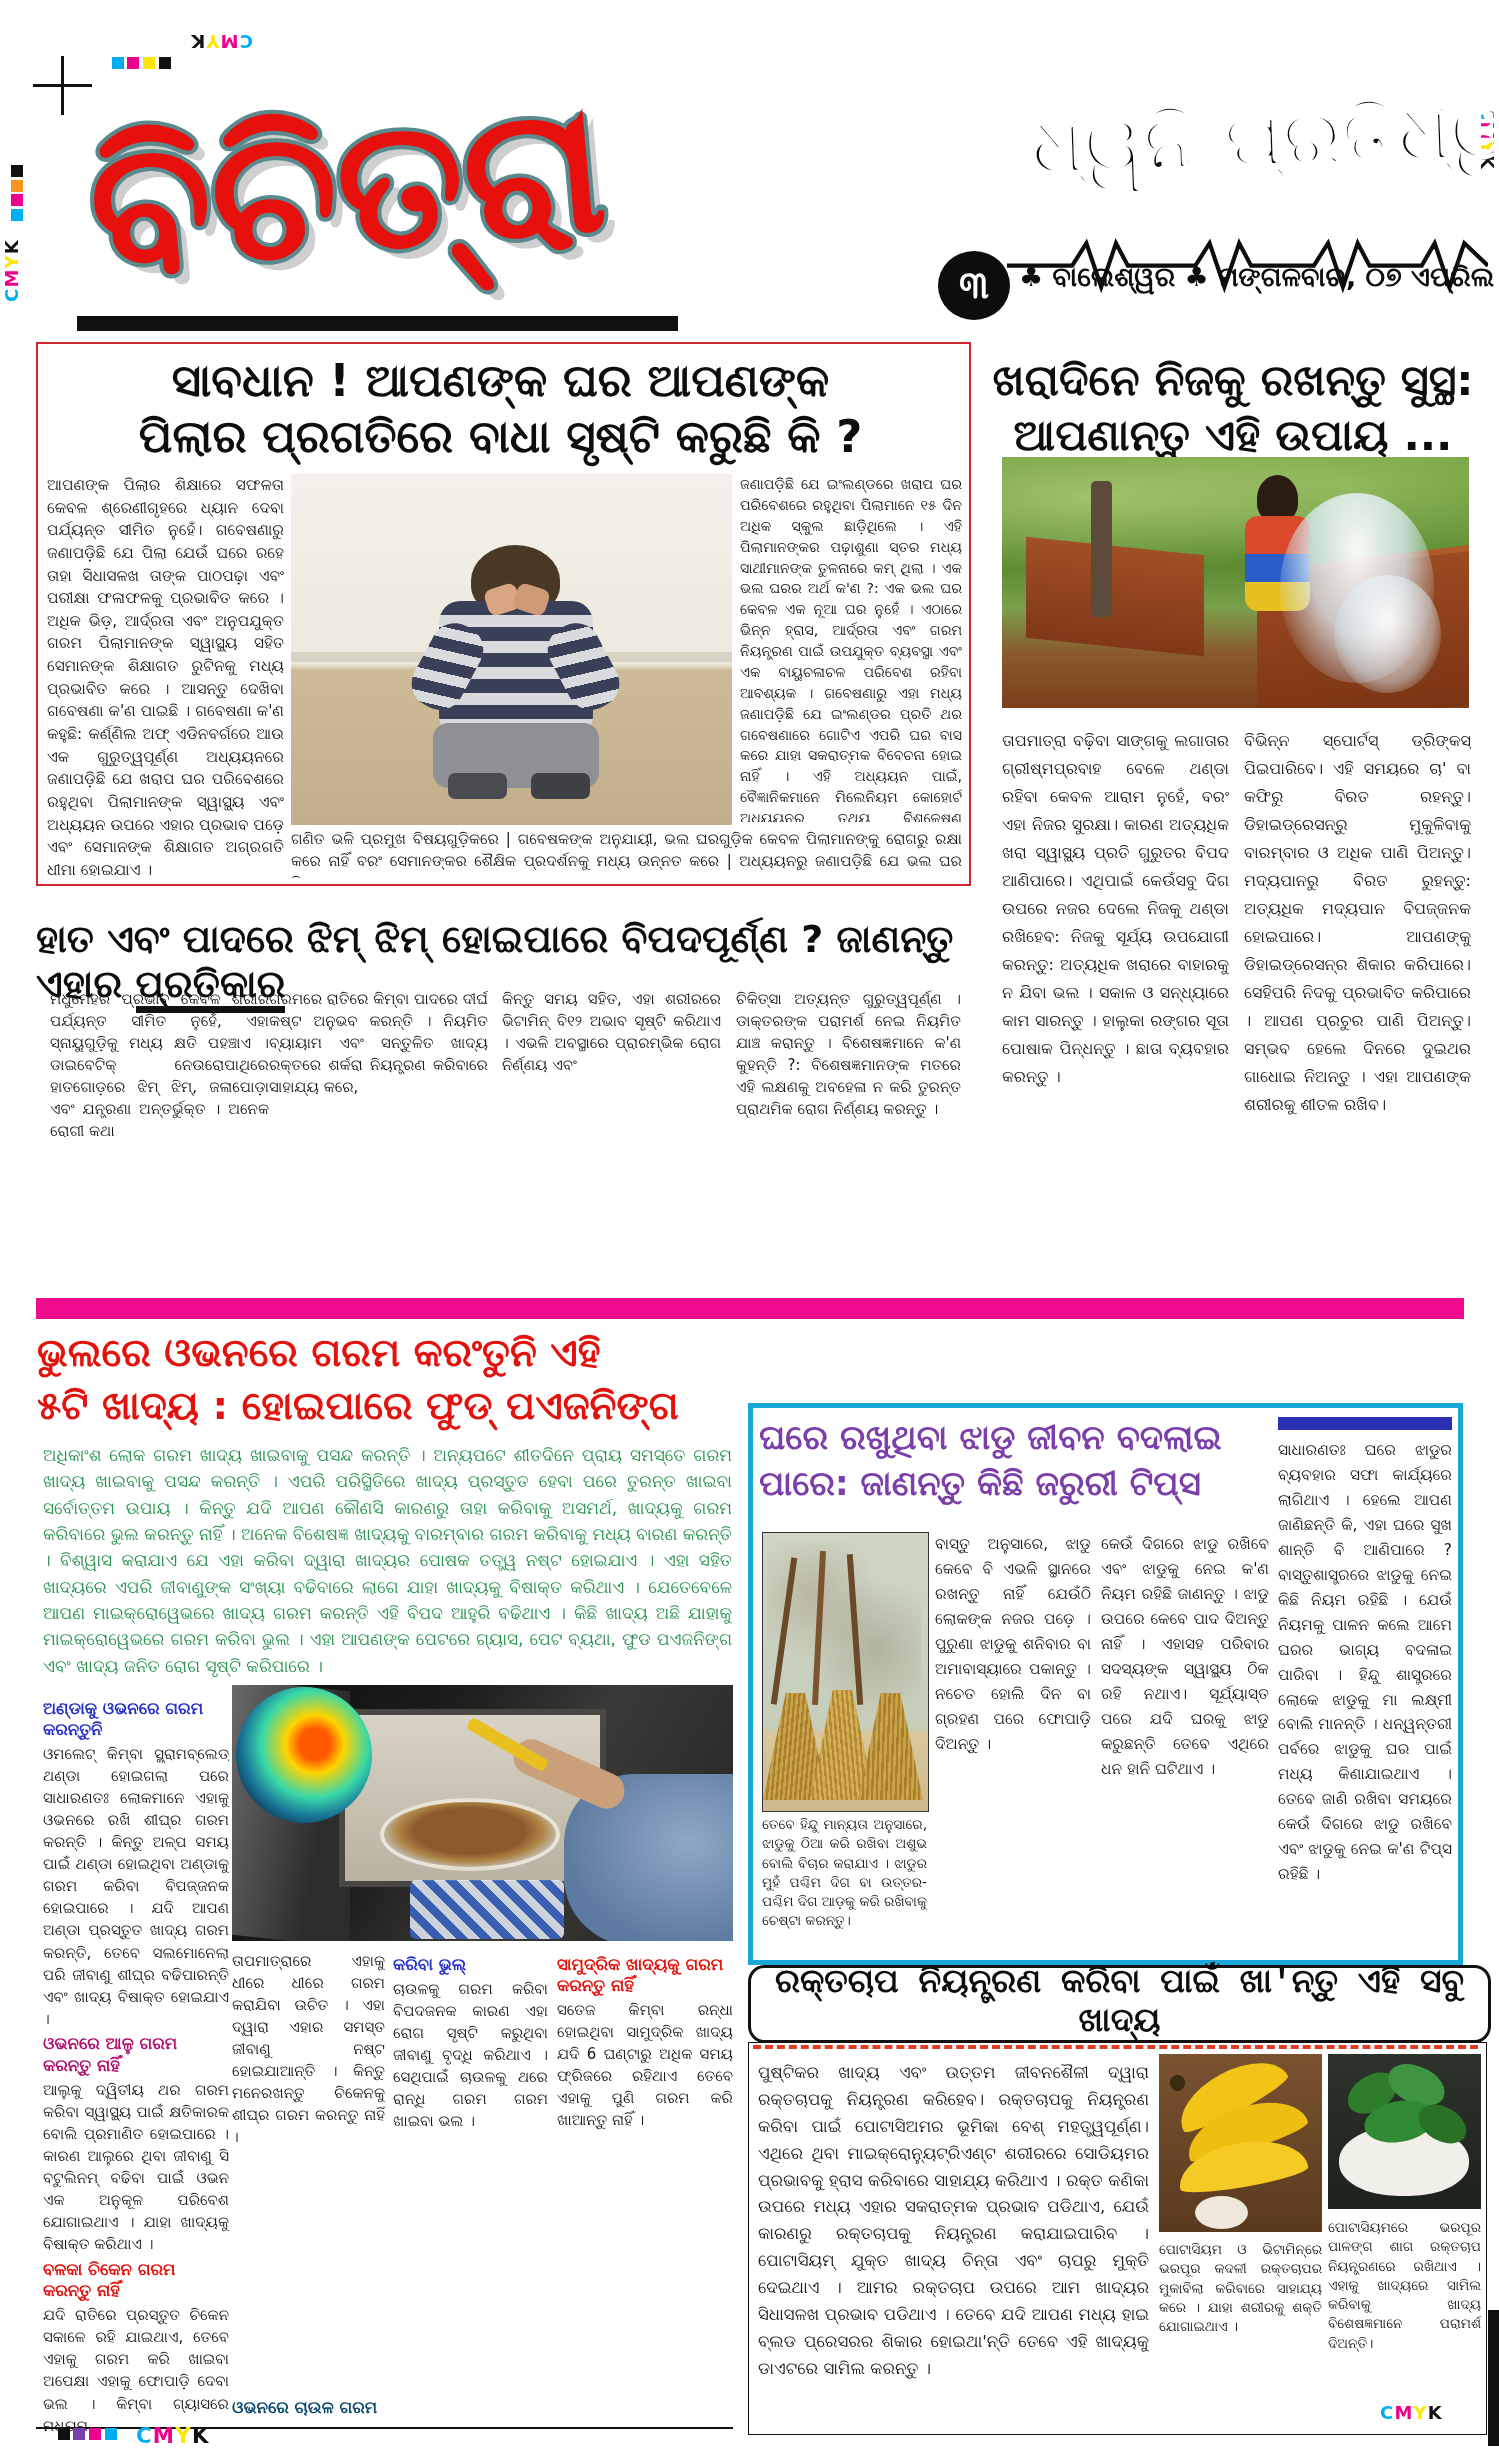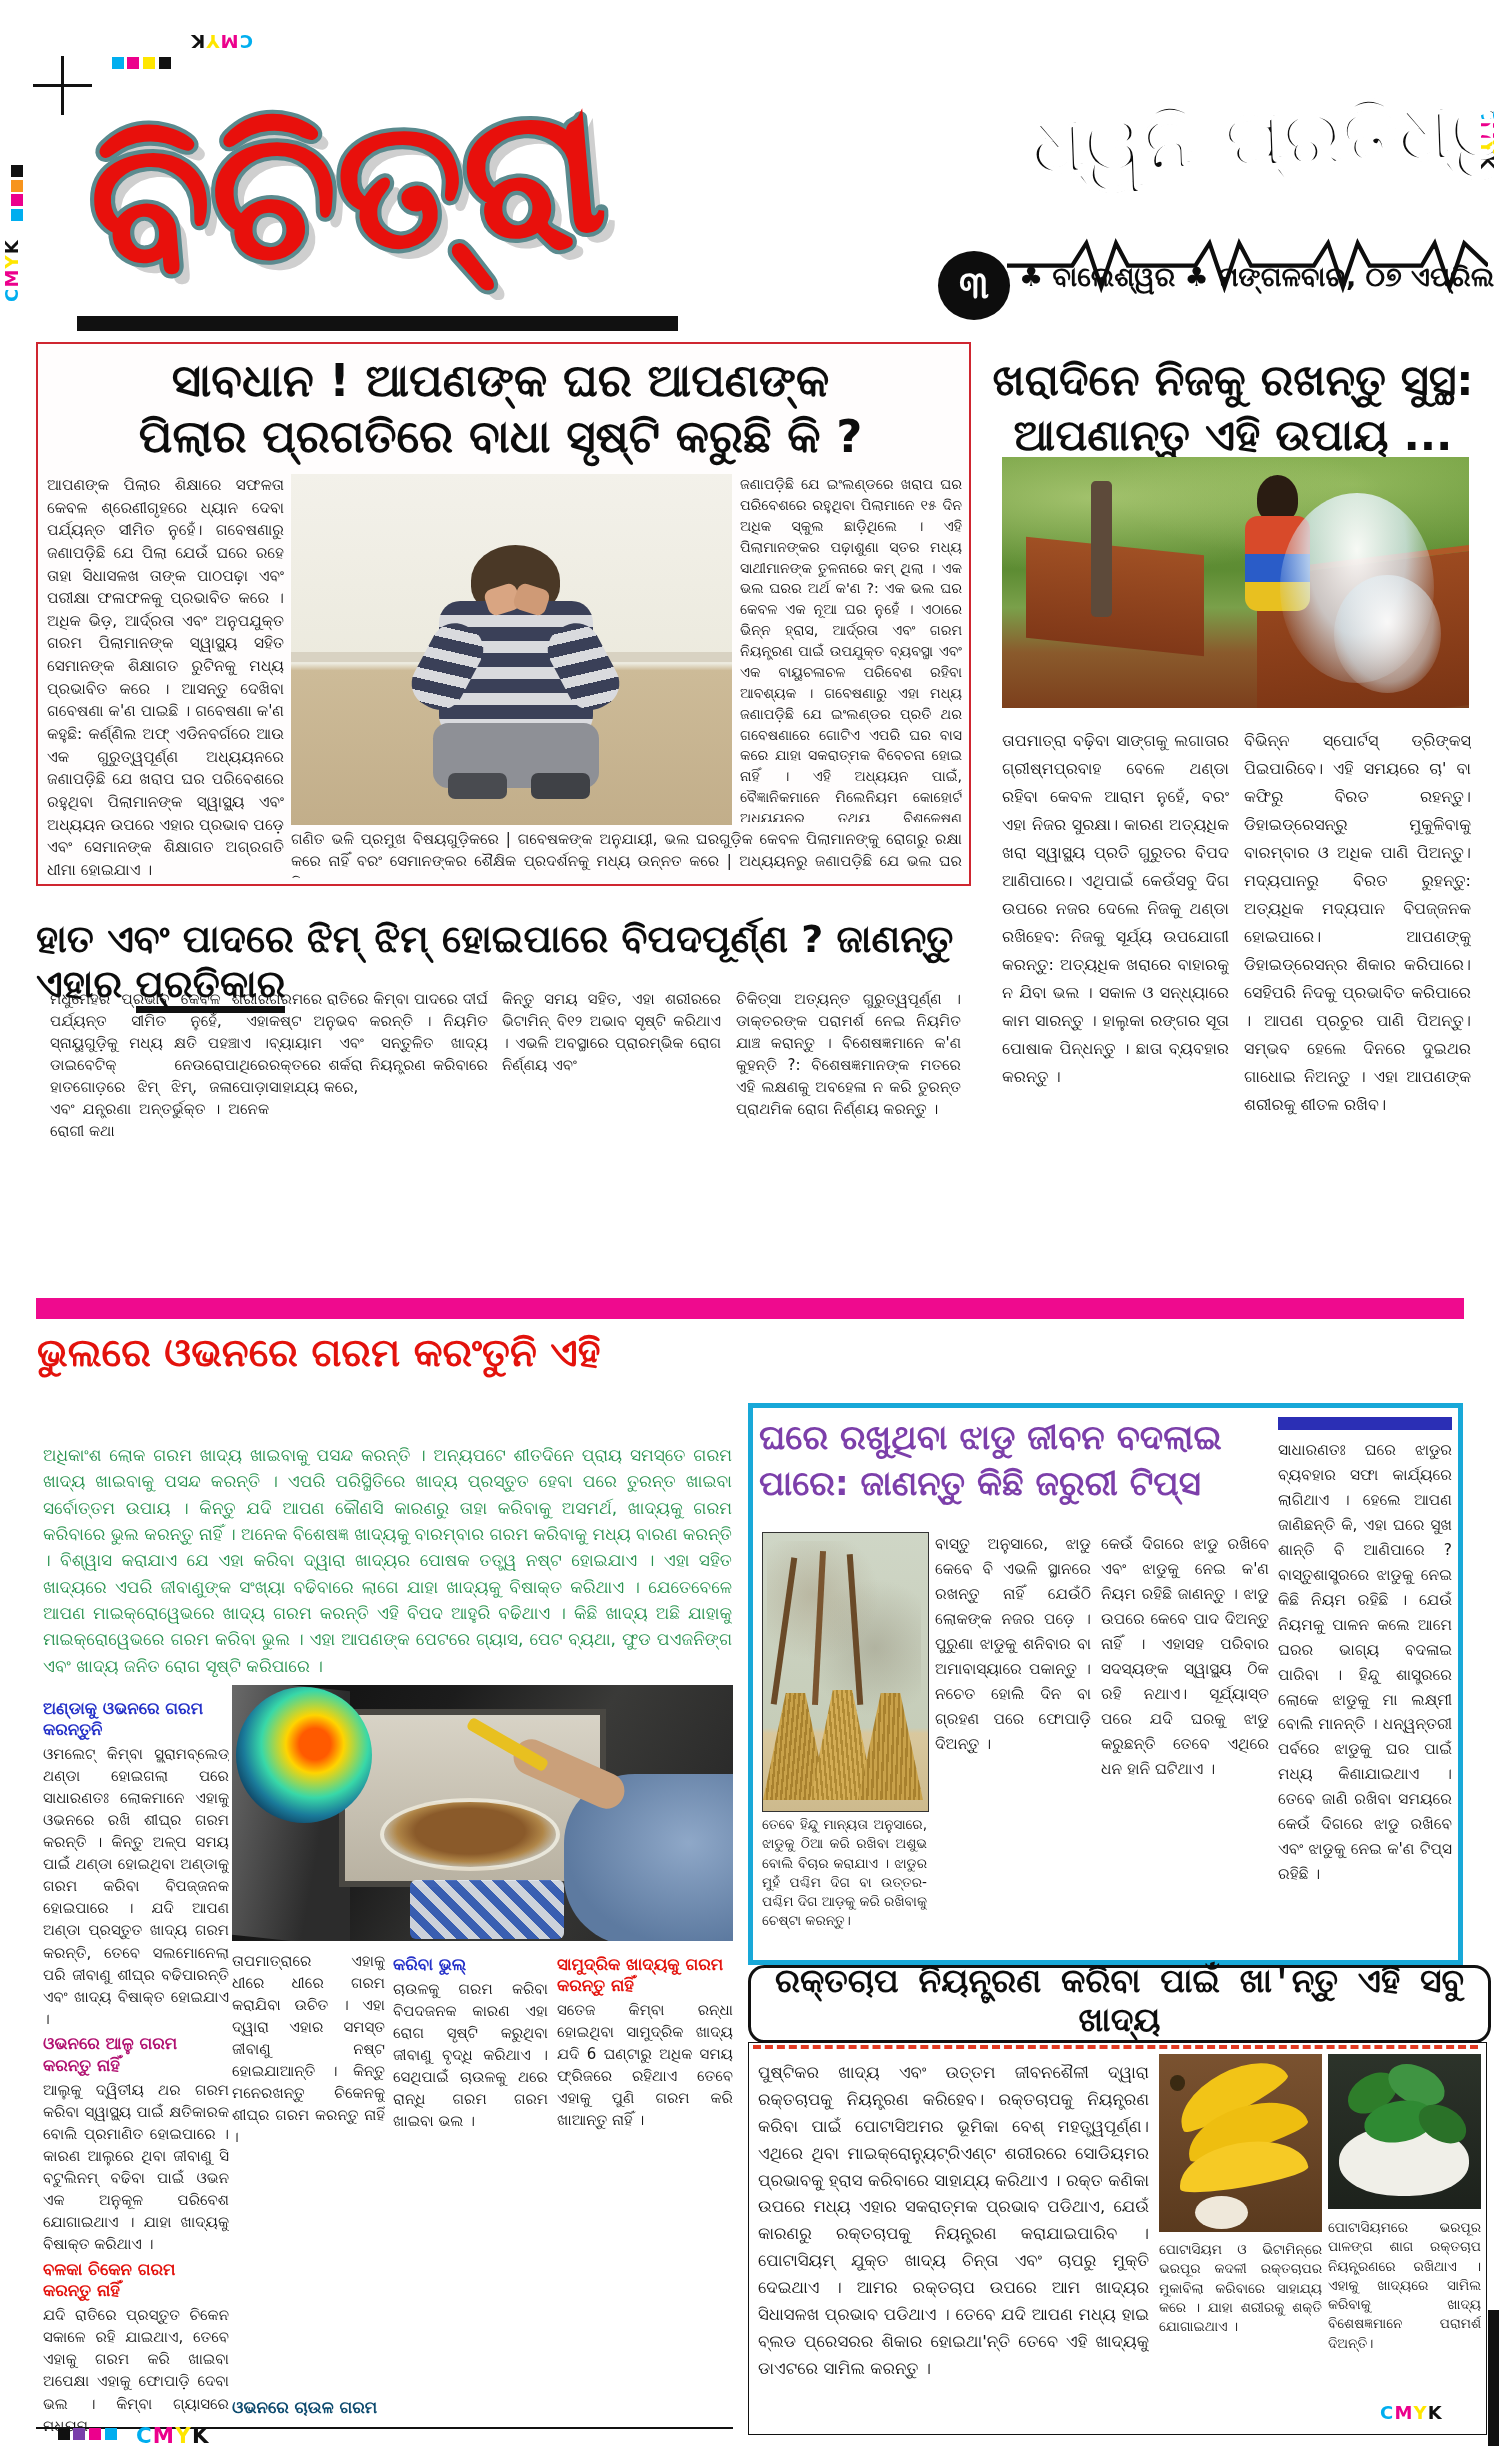--- a/index.html
+++ b/index.html
@@ -109,20 +109,21 @@
     <span>ହାତ ଏବଂ ପାଦରେ ଝିମ୍ ଝିମ୍ ହୋଇପାରେ ବିପଦପୂର୍ଣ୍ଣ ? ଜାଣନ୍ତୁ ଏହାର </span><span style="border-bottom:7.1px solid #111;">ପ୍ରତିକାର</span>
   </div>
   <div class="abs col" style="left:50px;top:988px;width:219px;height:291px;font-size:15px;">ମଧୁମେହର ପ୍ରଭାବ କେବଳ ଶରୀର ପର୍ଯ୍ୟନ୍ତ ସୀମିତ ନୁହେଁ, ଏହା ସ୍ନାୟୁଗୁଡ଼ିକୁ ମଧ୍ୟ କ୍ଷତି ପହଞ୍ଚାଏ । ଡାଇବେଟିକ୍ ନେଉରୋପାଥିରେ ହାତଗୋଡ଼ରେ ଝିମ୍ ଝିମ୍, ଜଳାପୋଡ଼ା ଏବଂ ଯନ୍ତ୍ରଣା ଅନ୍ତର୍ଭୁକ୍ତ । ଅନେକ ରୋଗୀ କଥା</div>
   <div class="abs col" style="left:269px;top:988px;width:219px;height:291px;font-size:15px;">ଗରମରେ ରାତିରେ କିମ୍ବା ପାଦରେ ଦୀର୍ଘ କଷ୍ଟ ଅନୁଭବ କରନ୍ତି । ନିୟମିତ ବ୍ୟାୟାମ ଏବଂ ସନ୍ତୁଳିତ ଖାଦ୍ୟ ରକ୍ତରେ ଶର୍କରା ନିୟନ୍ତ୍ରଣ କରିବାରେ ସାହାଯ୍ୟ କରେ,</div>
   <div class="abs col" style="left:502px;top:988px;width:219px;height:291px;font-size:15px;">କିନ୍ତୁ ସମୟ ସହିତ, ଏହା ଶରୀରରେ ଭିଟାମିନ୍ ବି୧୨ ଅଭାବ ସୃଷ୍ଟି କରିଥାଏ । ଏଭଳି ଅବସ୍ଥାରେ ପ୍ରାରମ୍ଭିକ ରୋଗ ନିର୍ଣ୍ଣୟ ଏବଂ</div>
   <div class="abs col" style="left:736px;top:988px;width:225px;height:291px;font-size:15px;">ଚିକିତ୍ସା ଅତ୍ୟନ୍ତ ଗୁରୁତ୍ୱପୂର୍ଣ୍ଣ । ଡାକ୍ତରଙ୍କ ପରାମର୍ଶ ନେଇ ନିୟମିତ ଯାଞ୍ଚ କରାନ୍ତୁ । ବିଶେଷଜ୍ଞମାନେ କ'ଣ କୁହନ୍ତି ?: ବିଶେଷଜ୍ଞମାନଙ୍କ ମତରେ ଏହି ଲକ୍ଷଣକୁ ଅବହେଳା ନ କରି ତୁରନ୍ତ ପ୍ରାଥମିକ ରୋଗ ନିର୍ଣ୍ଣୟ କରନ୍ତୁ ।</div>
 
   <div class="abs" style="left:36px;top:1298px;width:1428px;height:21.3px;background:#ef0a8e;"></div>
 
   <div class="abs hd" style="left:37px;top:1330px;width:696px;font-size:39px;color:#e3120c;text-align:left;">ଭୁଲରେ ଓଭନରେ ଗରମ କରଂତୁନି ଏହି</div>
+  <div class="abs hd" style="left:37px;top:1383px;width:696px;font-size:39px;color:#e3120c;text-align:left;">୫ଟି ଖାଦ୍ୟ : ହୋଇପାରେ ଫୁଡ୍ ପଏଜନିଙ୍ଗ</div>
   <div class="abs col greentx" style="left:43px;top:1442px;width:689px;height:238px;font-size:17px;line-height:1.55;color:#27924e;">ଅଧିକାଂଶ ଲୋକ ଗରମ ଖାଦ୍ୟ ଖାଇବାକୁ ପସନ୍ଦ କରନ୍ତି । ଅନ୍ୟପଟେ ଶୀତଦିନେ ପ୍ରାୟ ସମସ୍ତେ ଗରମ ଖାଦ୍ୟ ଖାଇବାକୁ ପସନ୍ଦ କରନ୍ତି । ଏପରି ପରିସ୍ଥିତିରେ ଖାଦ୍ୟ ପ୍ରସ୍ତୁତ ହେବା ପରେ ତୁରନ୍ତ ଖାଇବା ସର୍ବୋତ୍ତମ ଉପାୟ । କିନ୍ତୁ ଯଦି ଆପଣ କୌଣସି କାରଣରୁ ତାହା କରିବାକୁ ଅସମର୍ଥ, ଖାଦ୍ୟକୁ ଗରମ କରିବାରେ ଭୁଲ କରନ୍ତୁ ନାହିଁ । ଅନେକ ବିଶେଷଜ୍ଞ ଖାଦ୍ୟକୁ ବାରମ୍ବାର ଗରମ କରିବାକୁ ମଧ୍ୟ ବାରଣ କରନ୍ତି । ବିଶ୍ୱାସ କରାଯାଏ ଯେ ଏହା କରିବା ଦ୍ୱାରା ଖାଦ୍ୟର ପୋଷକ ତତ୍ତ୍ୱ ନଷ୍ଟ ହୋଇଯାଏ । ଏହା ସହିତ ଖାଦ୍ୟରେ ଏପରି ଜୀବାଣୁଙ୍କ ସଂଖ୍ୟା ବଢିବାରେ ଲାଗେ ଯାହା ଖାଦ୍ୟକୁ ବିଷାକ୍ତ କରିଥାଏ । ଯେତେବେଳେ ଆପଣ ମାଇକ୍ରୋୱେଭରେ ଖାଦ୍ୟ ଗରମ କରନ୍ତି ଏହି ବିପଦ ଆହୁରି ବଢିଥାଏ । କିଛି ଖାଦ୍ୟ ଅଛି ଯାହାକୁ ମାଇକ୍ରୋୱେଭରେ ଗରମ କରିବା ଭୁଲ । ଏହା ଆପଣଙ୍କ ପେଟରେ ଗ୍ୟାସ, ପେଟ ବ୍ୟଥା, ଫୁଡ ପଏଜନିଙ୍ଗ ଏବଂ ଖାଦ୍ୟ ଜନିତ ରୋଗ ସୃଷ୍ଟି କରିପାରେ ।</div>
 
   <div class="abs" style="left:43px;top:1694px;width:186px;height:740px;overflow:hidden;">
     <div class="sechead blue">ଅଣ୍ଡାକୁ ଓଭନରେ ଗରମ କରନ୍ତୁନି</div>
     <div class="col" style="position:static;font-size:15px;">ଓମଲେଟ୍ କିମ୍ବା ସ୍କ୍ରାମବ୍ଲେଡ୍ ଥଣ୍ଡା ହୋଇଗଲା ପରେ ସାଧାରଣତଃ ଲୋକମାନେ ଏହାକୁ ଓଭନରେ ରଖି ଶୀଘ୍ର ଗରମ କରନ୍ତି । କିନ୍ତୁ ଅଳ୍ପ ସମୟ ପାଇଁ ଥଣ୍ଡା ହୋଇଥିବା ଅଣ୍ଡାକୁ ଗରମ କରିବା ବିପଜ୍ଜନକ ହୋଇପାରେ । ଯଦି ଆପଣ ଅଣ୍ଡା ପ୍ରସ୍ତୁତ ଖାଦ୍ୟ ଗରମ କରନ୍ତି, ତେବେ ସଲମୋନେଲା ପରି ଜୀବାଣୁ ଶୀଘ୍ର ବଢିପାରନ୍ତି ଏବଂ ଖାଦ୍ୟ ବିଷାକ୍ତ ହୋଇଯାଏ ।</div>
     <div class="sechead maroon">ଓଭନରେ ଆଳୁ ଗରମ କରନ୍ତୁ ନାହିଁ</div>
     <div class="col" style="position:static;font-size:15px;">ଆଲୁକୁ ଦ୍ୱିତୀୟ ଥର ଗରମ କରିବା ସ୍ୱାସ୍ଥ୍ୟ ପାଇଁ କ୍ଷତିକାରକ ବୋଲି ପ୍ରମାଣିତ ହୋଇପାରେ । କାରଣ ଆଲୁରେ ଥିବା ଜୀବାଣୁ ସି ବଟୁଲିନମ୍ ବଢିବା ପାଇଁ ଓଭନ ଏକ ଅନୁକୂଳ ପରିବେଶ ଯୋଗାଇଥାଏ । ଯାହା ଖାଦ୍ୟକୁ ବିଷାକ୍ତ କରିଥାଏ ।</div>
     <div class="sechead redtx">ବଳକା ଚିକେନ ଗରମ କରନ୍ତୁ ନାହିଁ</div>
     <div class="col" style="position:static;font-size:15px;">ଯଦି ରାତିରେ ପ୍ରସ୍ତୁତ ଚିକେନ ସକାଳେ ରହି ଯାଇଥାଏ, ତେବେ ଏହାକୁ ଗରମ କରି ଖାଇବା ଅପେକ୍ଷା ଏହାକୁ ଫୋପାଡ଼ି ଦେବା ଭଲ । କିମ୍ବା ଗ୍ୟାସରେ ମଧ୍ୟମ</div>
   </div>

